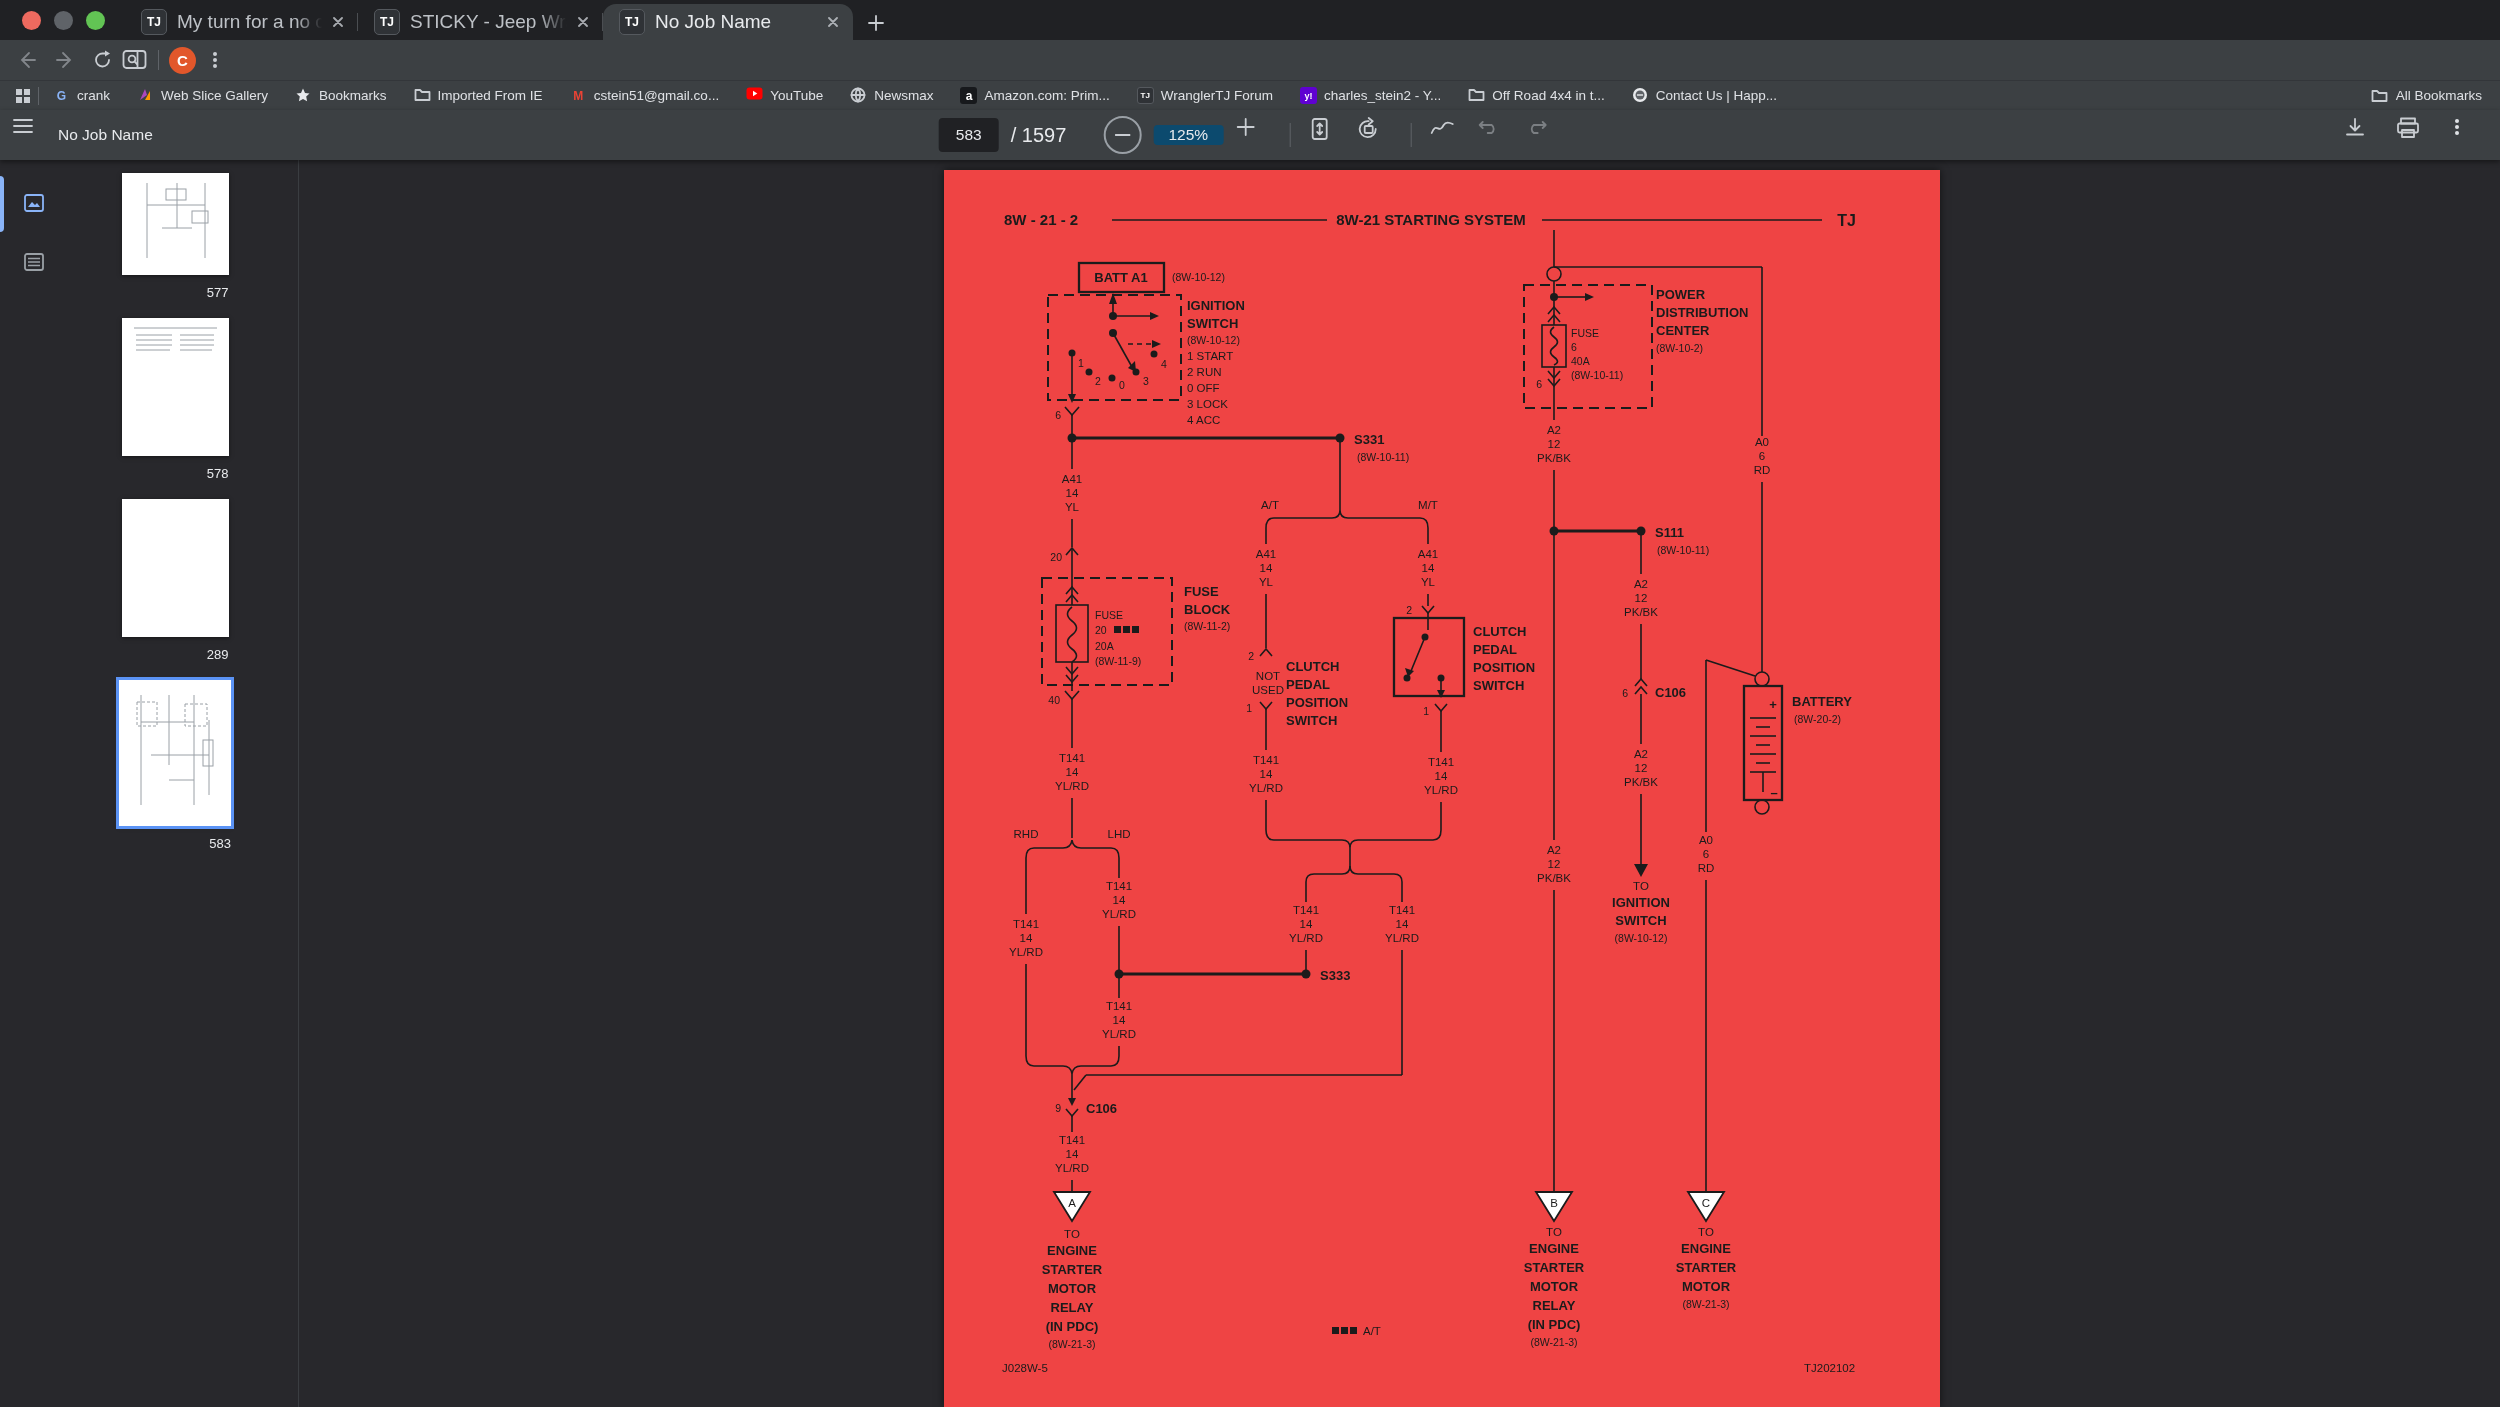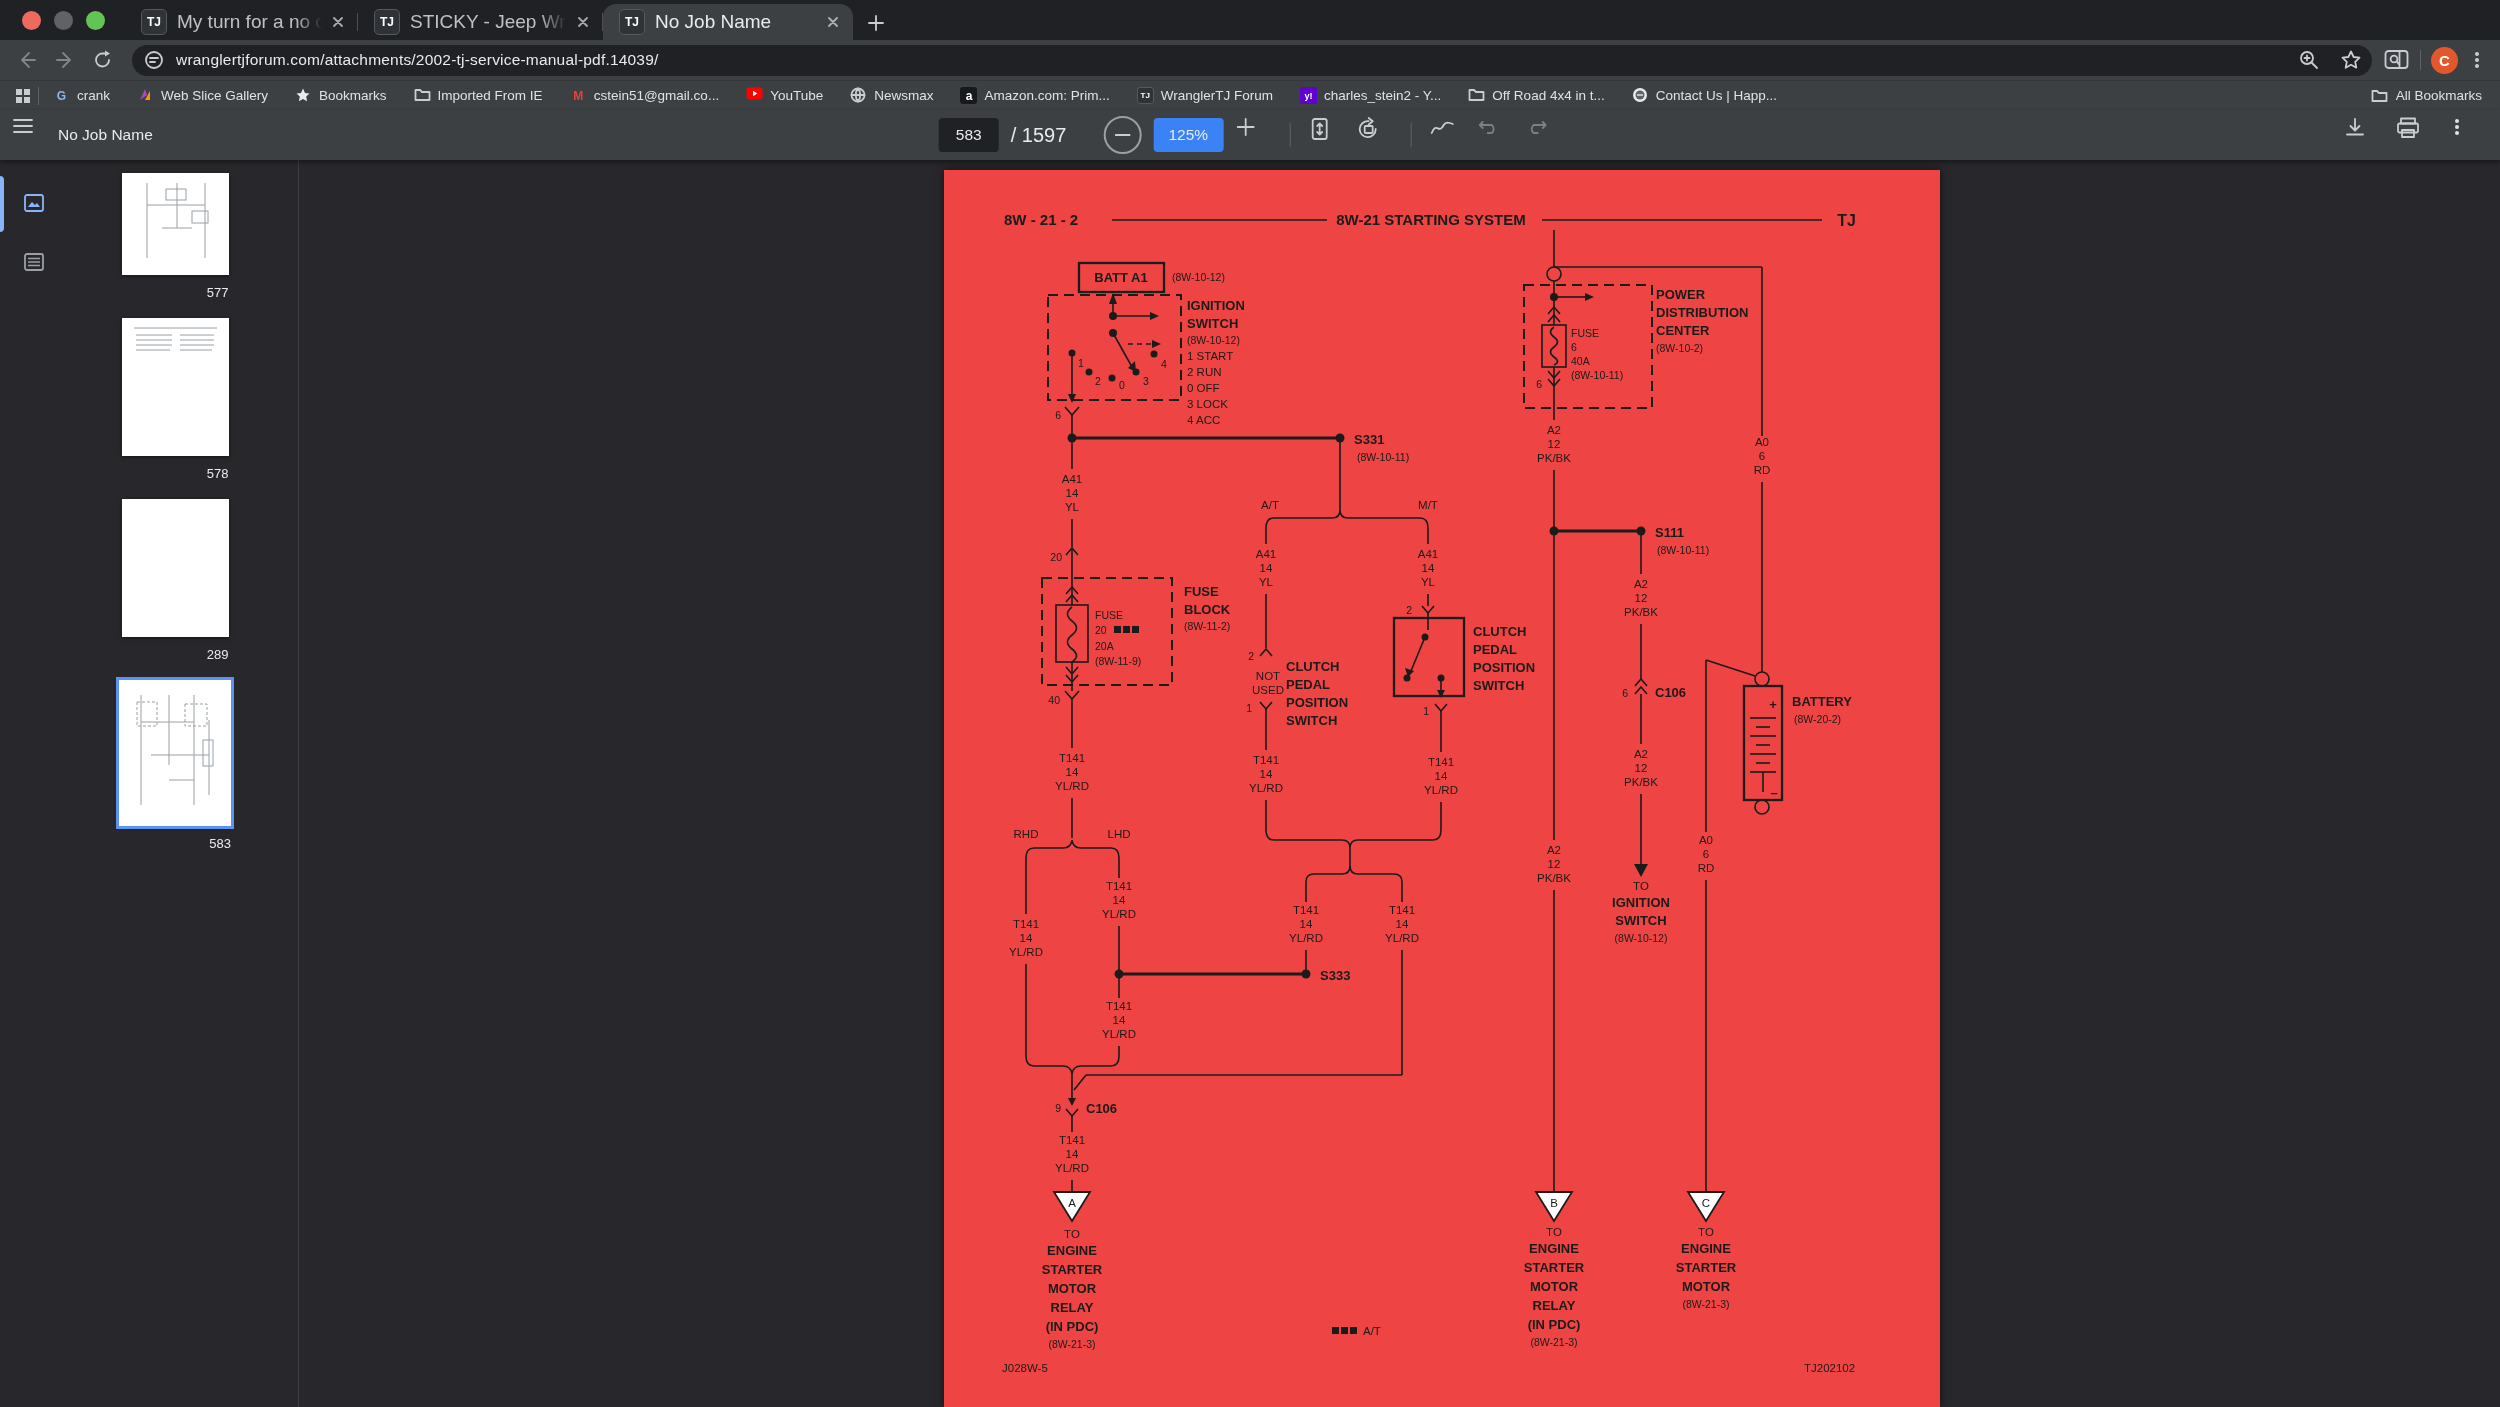--- a/index.html
+++ b/index.html
@@ -35,21 +35,21 @@
   .bmi{width:17px;height:17px;display:flex;align-items:center;justify-content:center;flex:none;font-weight:bold;font-size:12px;}
   .allbm{margin-left:auto;display:flex;align-items:center;gap:8px;padding-right:18px;}
   .bb-sep{width:1px;height:18px;background:#5f6368;margin:0 14px 0 6px;}
   
   .pdfbar{position:absolute;left:0;top:110px;width:2500px;height:50px;background:#3c4043;box-shadow:0 2px 5px rgba(0,0,0,.45);
     display:flex;align-items:center;color:#e8eaed;z-index:5;}
   .pdfbar .title{font-size:15.5px;margin-left:10px;color:#e8eaed;}
   .pdf-center{position:absolute;left:50%;transform:translateX(-50%);display:flex;align-items:center;gap:12px;}
   .pagebox{background:#202124;border-radius:4px;min-width:60px;height:34px;display:flex;align-items:center;justify-content:center;
     font-size:15.5px;padding:0 8px;}
-  .zoombox{background:#3b82f6;border-radius:4px;min-width:70px;height:34px;display:flex;align-items:center;justify-content:center;font-size:15.5px;}
+  .zoombox{background:#0c4a6e;border-radius:4px;min-width:70px;height:20px;display:flex;align-items:center;justify-content:center;font-size:15.5px;}
   .circbtn{width:38px;height:38px;border:2px solid #9aa0a6;border-radius:50%;display:flex;align-items:center;justify-content:center;}
   .tb-sep{width:1px;height:24px;background:#5f6368;margin:0 6px;}
   .pdf-right{margin-left:auto;display:flex;align-items:center;gap:16px;padding-right:16px;}
   .icbtn{width:36px;height:36px;display:flex;align-items:center;justify-content:center;}
   
   .content{position:absolute;left:0;top:160px;width:2500px;height:1247px;background:#28282c;}
   .rail{position:absolute;left:0;top:0;width:52px;height:100%;}
   .rail-ind{position:absolute;left:0;top:16px;width:4px;height:56px;background:#8ab4f8;border-radius:0 4px 4px 0;}
   .rail-ic1{position:absolute;left:24px;top:34px;}
   .rail-ic2{position:absolute;left:24px;top:93px;}
@@ -124,34 +124,20 @@
   <div class="navbtn">
     <svg width="20" height="20">
         <path class="icd" d="M8,3 L15,10 L8,17 M2,10 H15"></path>
       </svg>
   </div>
   <div class="navbtn">
     <svg width="20" height="20">
         <path class="ic" d="M16,10 A6.5,6.5 0 1 1 10,3.5 H14"></path>
         <path style="fill:#c9cdd2" d="M12,0.5 L17,3.5 L12,6.5 Z"></path>
       </svg>
-  </div>
-  <div class="omnibox">
-    <svg width="20" height="20" style="margin-right:12px">
-      <circle class="ic" cx="10" cy="10" r="8"></circle>
-        <path class="ic" d="M6,8 H14 M6,12 H11"></path>
-    </svg>
-    <span class="url">wranglertjforum.com/attachments/2002-tj-service-manual-pdf.14039/</span>
-    <svg width="22" height="22" style="margin-right:20px">
-      <circle class="ic" cx="9" cy="9" r="6"></circle>
-        <path class="ic" d="M13.5,13.5 L19,19 M6.5,9 H11.5 M9,6.5 V11.5"></path>
-    </svg>
-    <svg width="22" height="22">
-      <path class="ic" d="M11,2.5 L13.6,8 L19.5,8.7 L15.2,12.8 L16.3,18.7 L11,15.8 L5.7,18.7 L6.8,12.8 L2.5,8.7 L8.4,8 Z"></path>
-    </svg>
   </div>
   <div class="nav-right">
     <svg width="26" height="22">
       <rect class="ic" x="1.5" y="2" width="22" height="17" rx="3"></rect>
         <path class="ic" d="M15.5,2 V19"></path>
         <circle class="ic" cx="10" cy="10" r="3.4"></circle>
         <path class="ic" d="M12.4,12.4 L15,15"></path>
     </svg>
     <span class="divid"></span>
     <span class="avatar">C</span>

